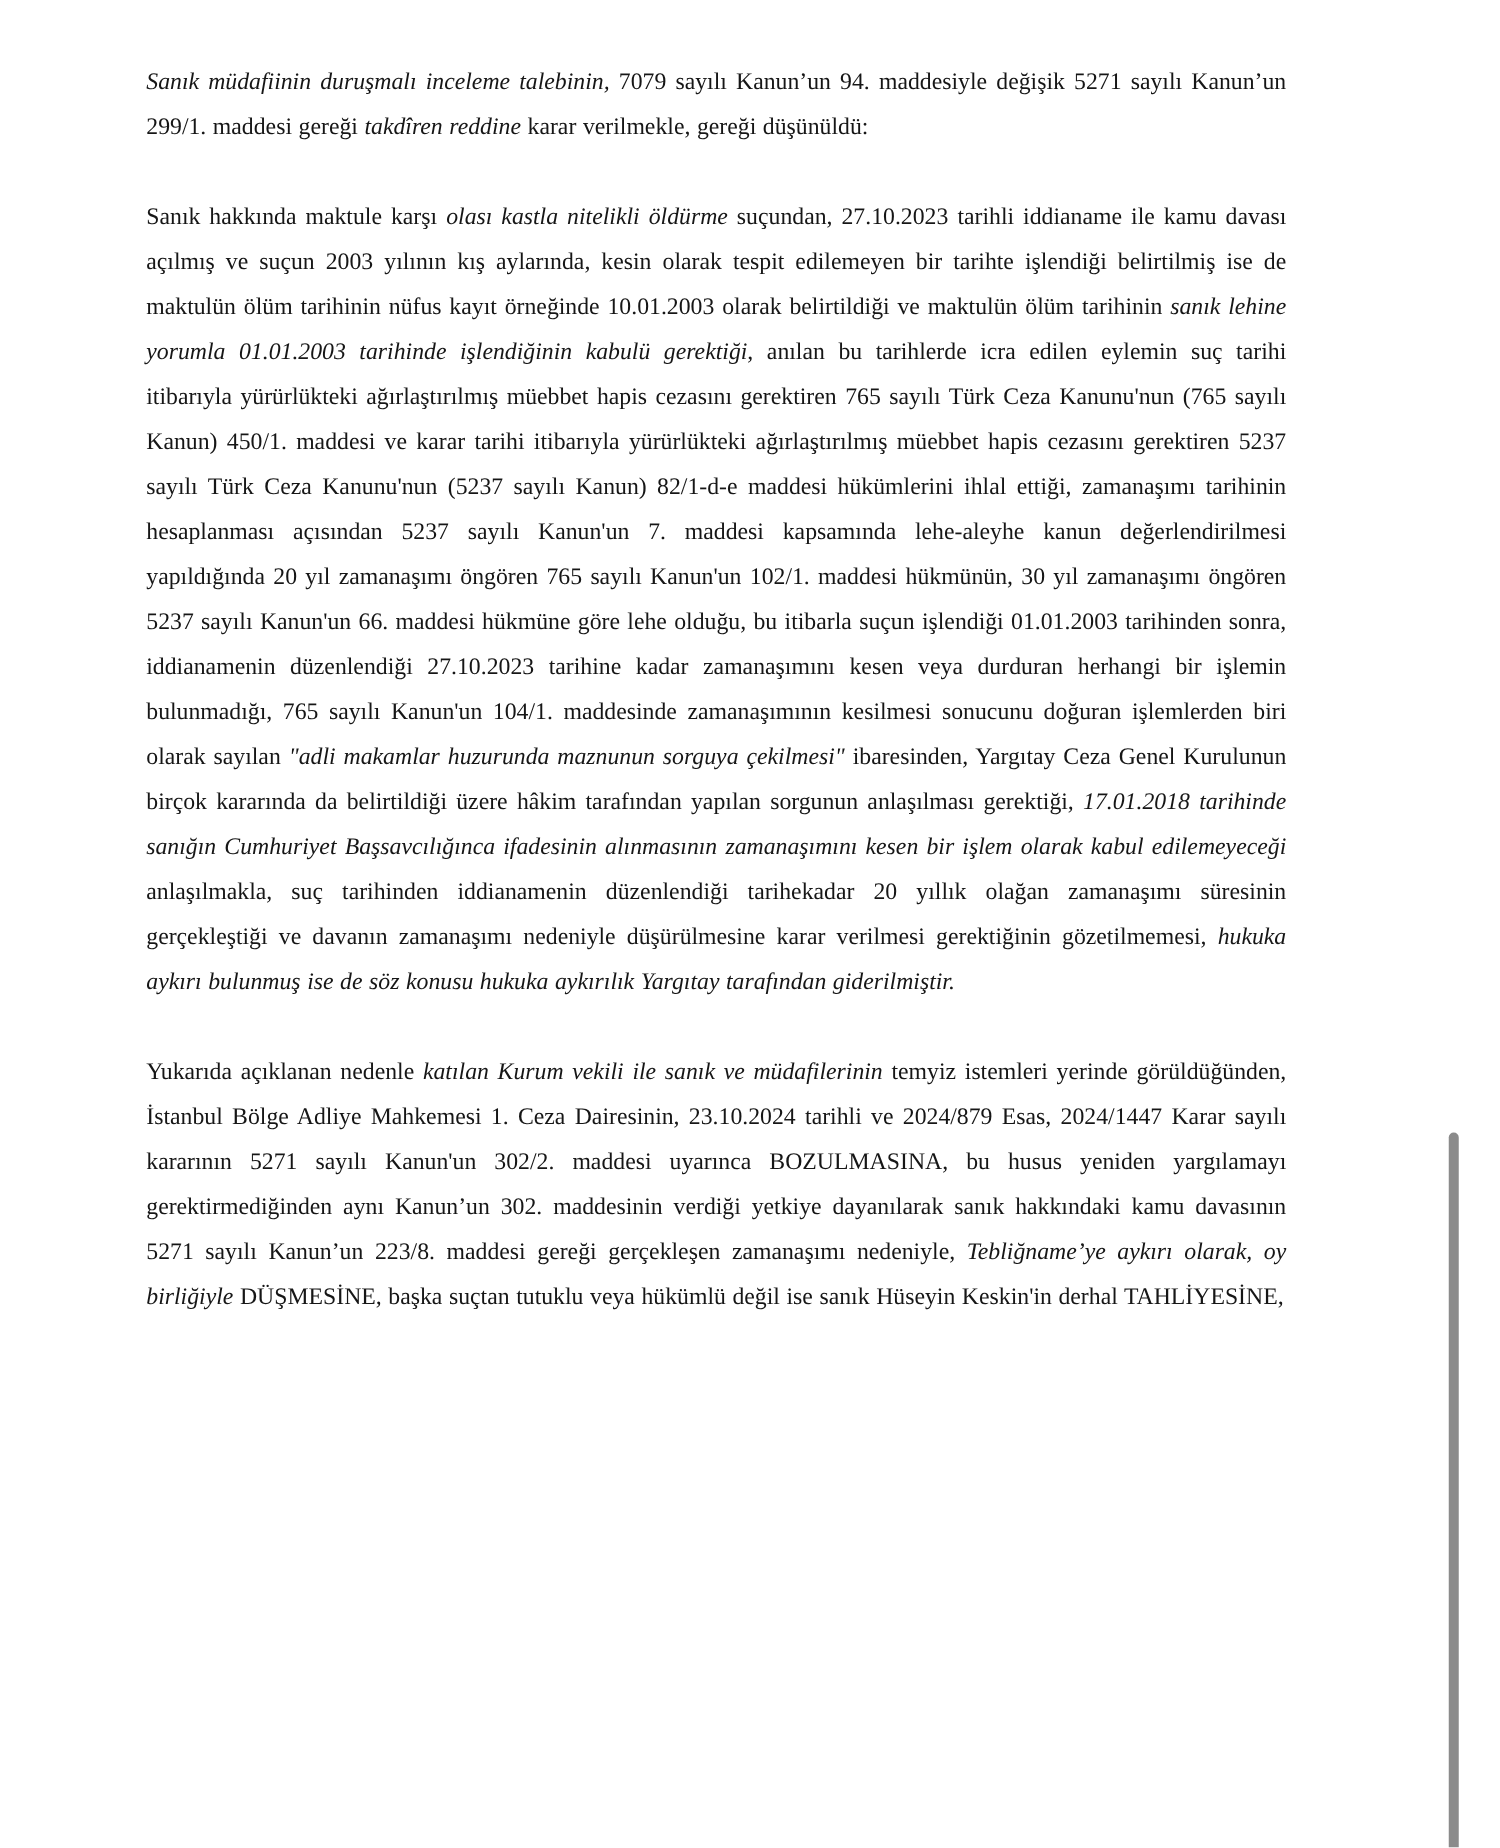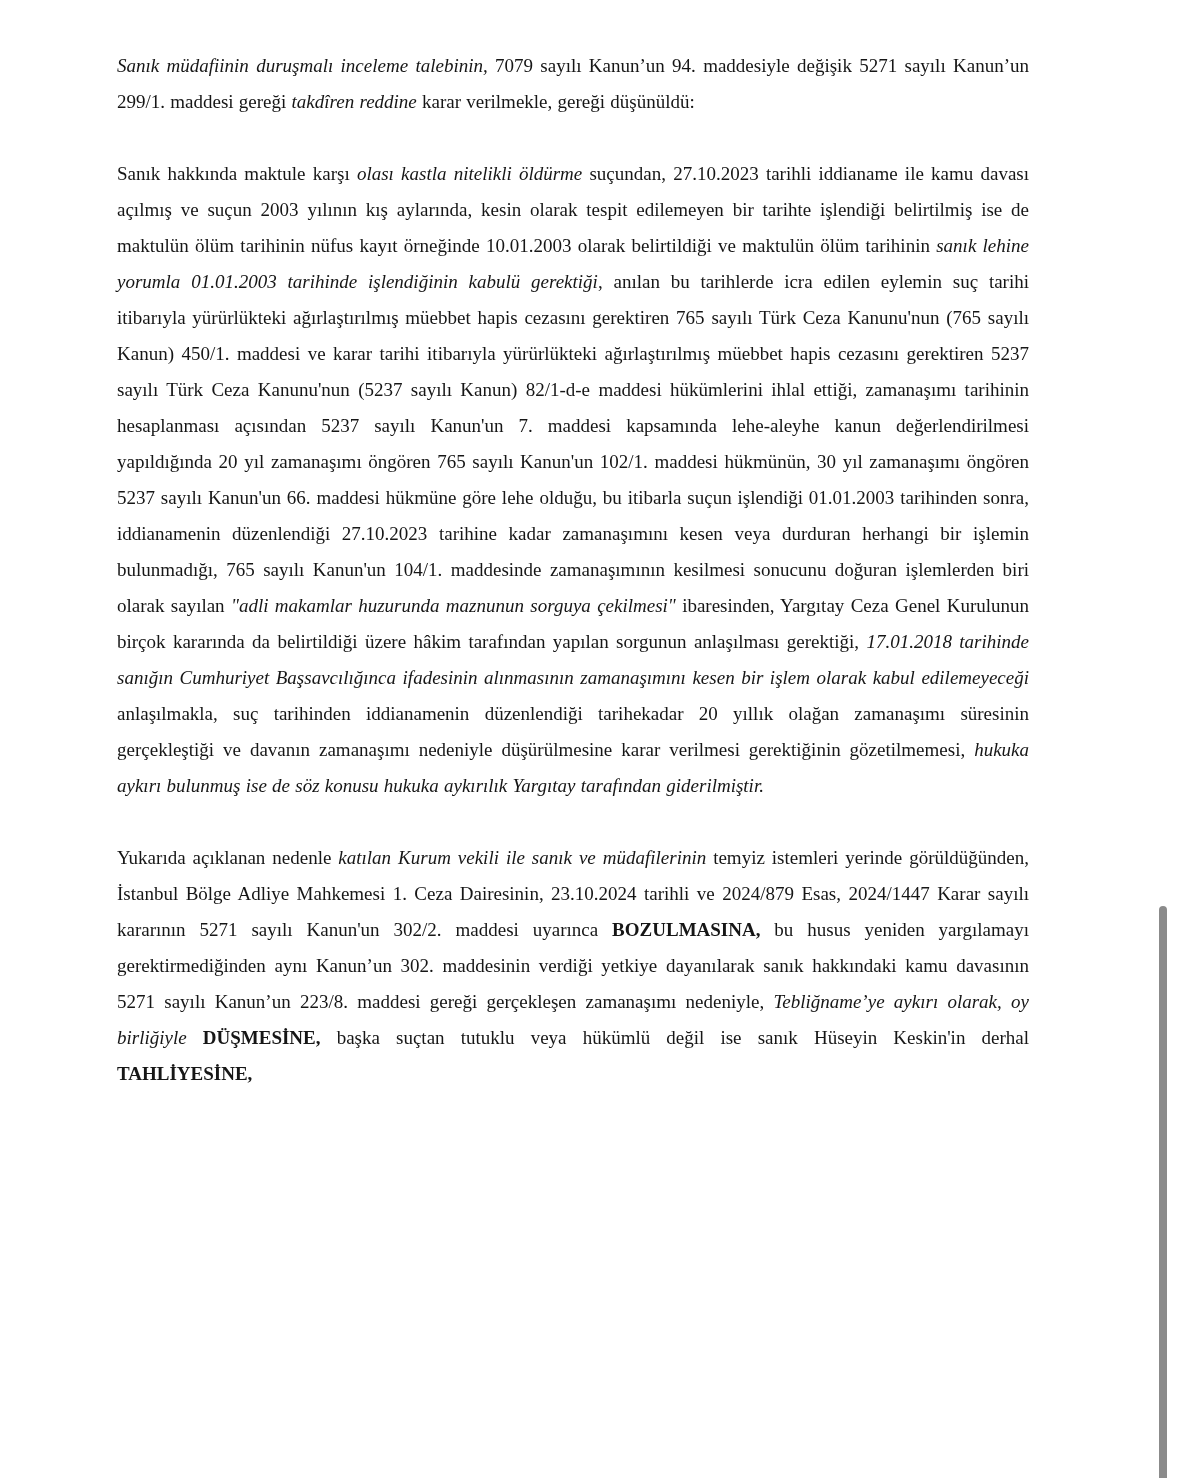--- a/index.html
+++ b/index.html
@@ -28,21 +28,21 @@
     font-size: 19px;
     line-height: 36px;
     color: #161616;
     text-align: justify;
     text-align-last: left;
     hyphens: none;
     word-spacing: 0.5px;
   }
   .text-block p:last-child { margin-bottom: 0; }
   .i { font-style: italic; }
-  .b { font-weight: bold; }
+  .b { font-weight: normal; }
   .scrollbar-thumb {
     position: absolute;
     left: 1159px;
     top: 906px;
     width: 8px;
     height: 572px;
     background: #8b8b8b;
     border-radius: 4px 4px 0 0;
   }
 </style>

